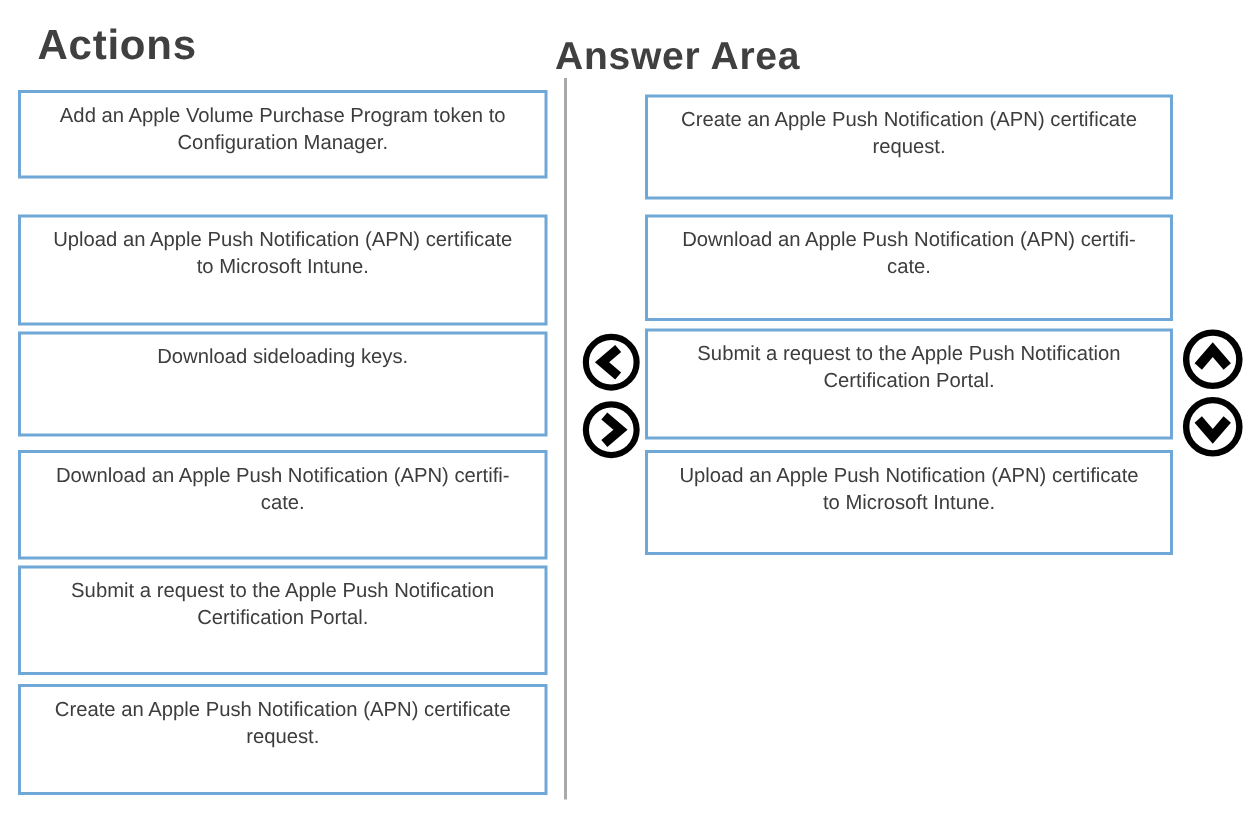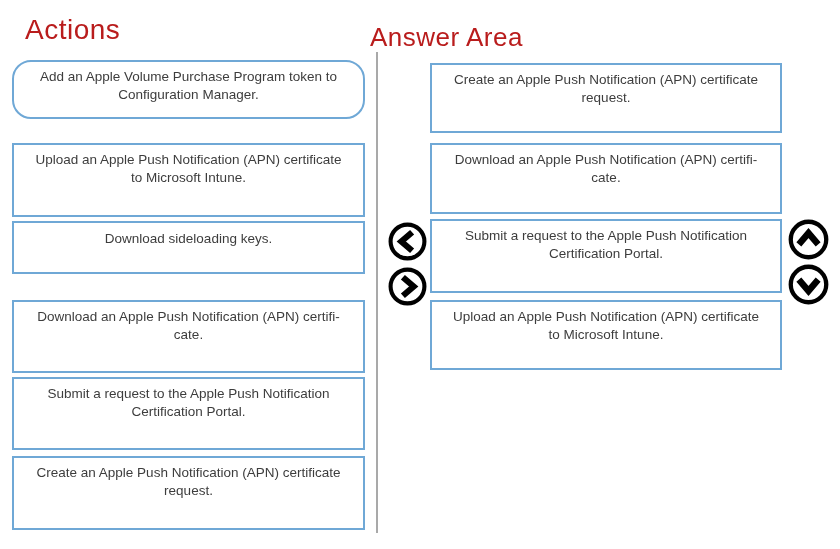--- a/index.html
+++ b/index.html
@@ -5,22 +5,22 @@
   html,body{margin:0;padding:0;background:#ffffff;}
   .stage{
     position:relative;
     width:840px;height:549px;
     background:#ffffff;
     font-family:"Liberation Sans","DejaVu Sans",sans-serif;
     overflow:hidden;
   }
   .heading{
     position:absolute;
-    font-weight:400;
-    color:#b91c1c;
+    font-weight:700;
+    color:#404040;
     white-space:nowrap;
   }
   .actions-heading{left:25px;top:14px;font-size:28px;letter-spacing:.5px;}
   .answer-heading{left:370px;top:22px;font-size:26px;letter-spacing:.5px;}
   .divider{
     position:absolute;
     left:376px;top:52px;
     width:2px;height:481px;
     background:#a9a9a9;
   }
@@ -34,23 +34,23 @@
   }
   .card-text{
     display:inline-block;
     font-size:13.5px;
     line-height:1.35;
     color:#3d3d3d;
     white-space:pre-line;
   }
   .action{left:12px;width:353px;}
   .answer{left:430px;width:352px;}
-  .a0{top:60px;height:59px;border-radius:19px;}
+  .a0{top:60px;height:59px;}
   .a1{top:143px;height:74px;}
-  .a2{top:221px;height:53px;}
+  .a2{top:221px;height:70px;}
   .a3{top:300px;height:73px;}
   .a4{top:377px;height:73px;}
   .a5{top:456px;height:74px;}
   .s0{top:63px;height:70px;}
   .s1{top:143px;height:71px;}
   .s2{top:219px;height:74px;}
   .s3{top:300px;height:70px;}
   .arrow{
     position:absolute;
     width:41px;height:41px;

